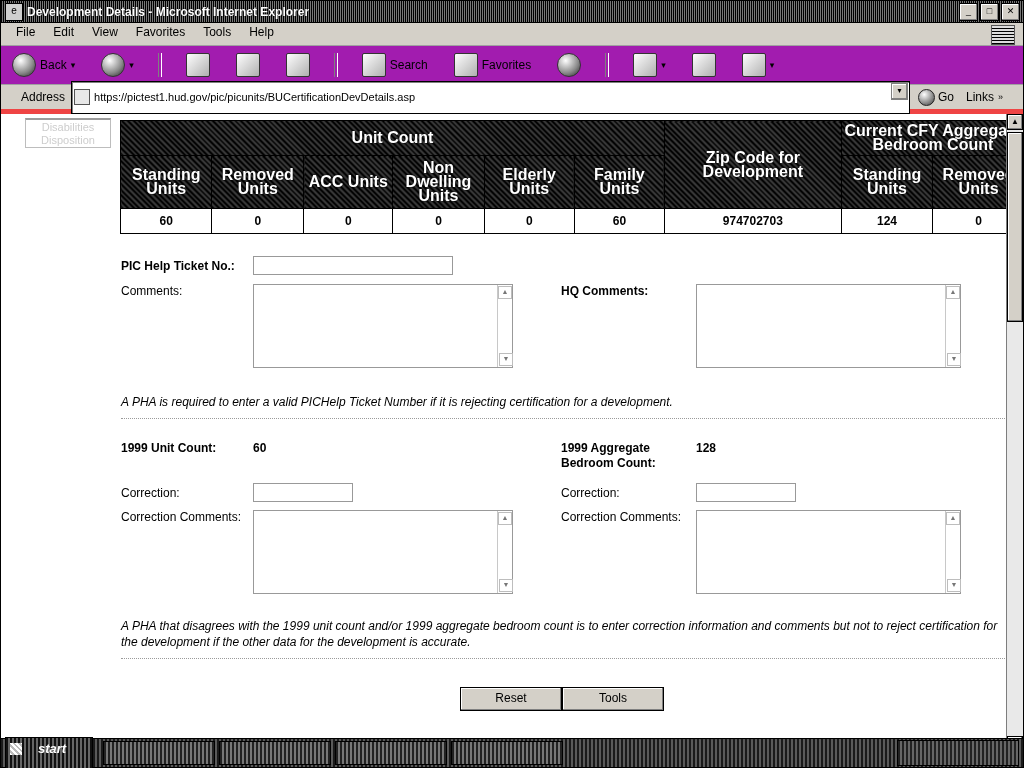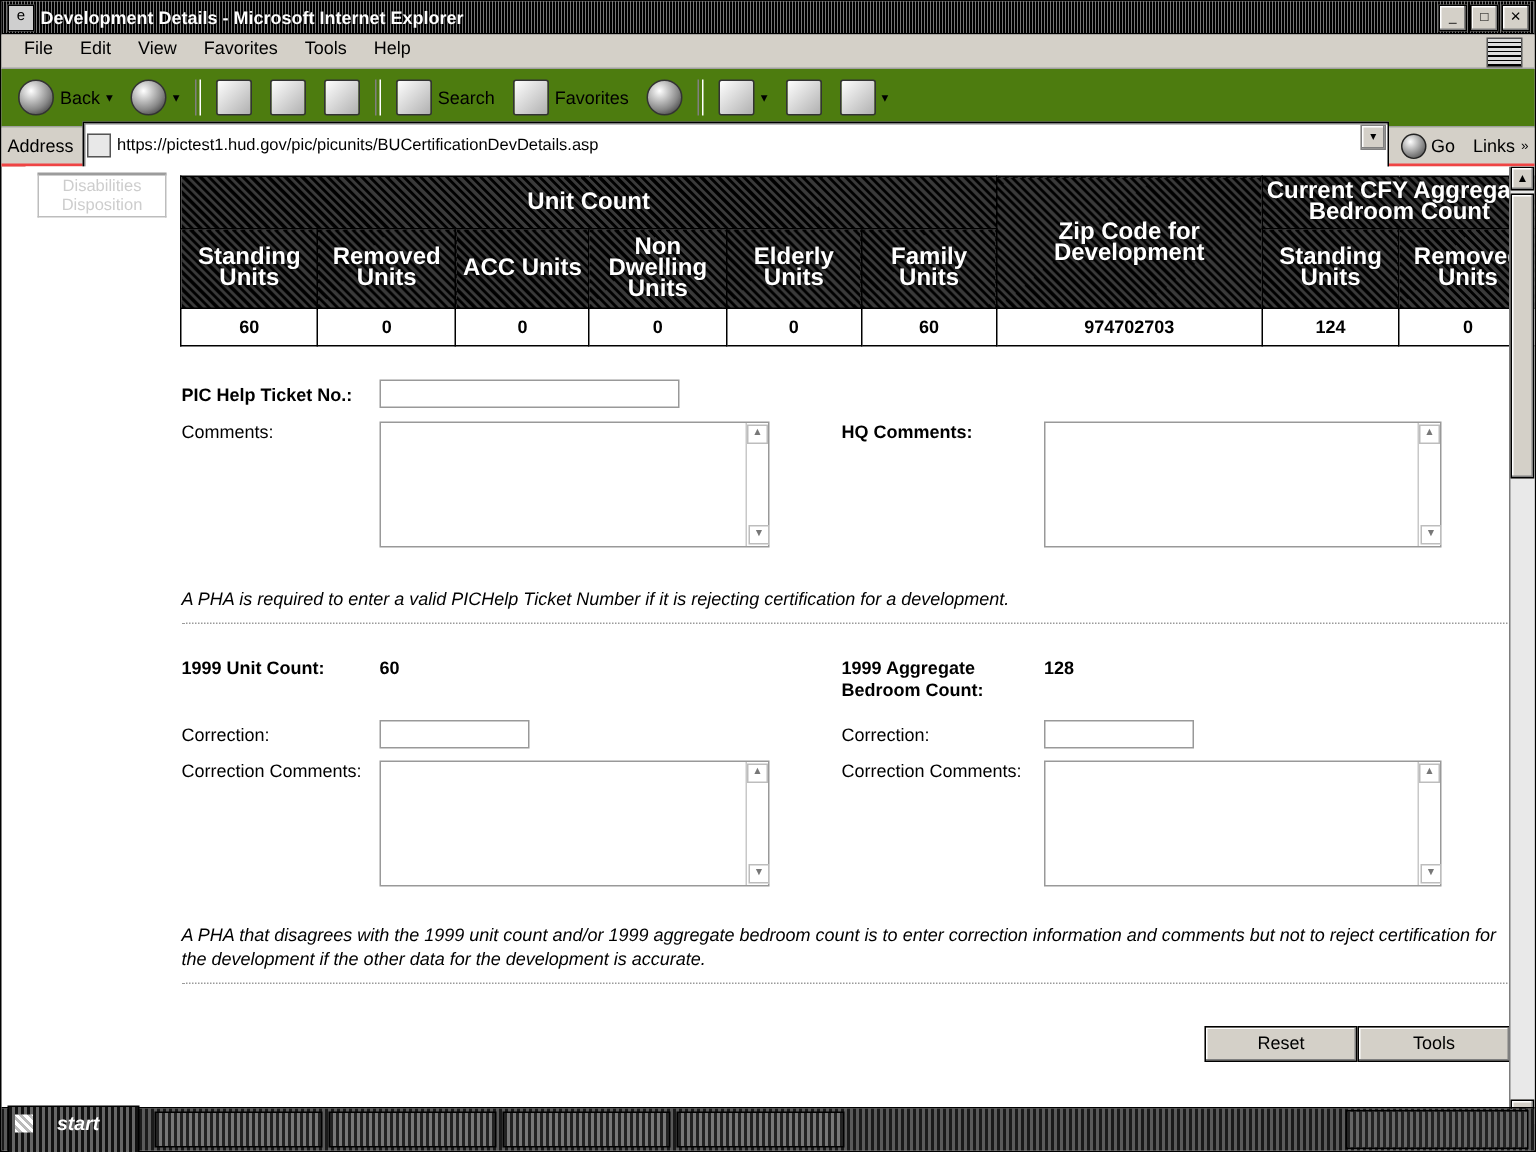--- a/index.html
+++ b/index.html
@@ -84,26 +84,26 @@
     top: 2px;
     width: 22px;
     height: 18px;
     background: repeating-linear-gradient(0deg,#000 0 1px,#ddd 1px 3px);
     border: 1px solid #555;
   }
 
   
   .toolbar {
     height: 38px;
-    background: #4d7c0f;
+    background: #a21caf;
     display: flex;
     align-items: center;
     padding-left: 6px;
     border-bottom: 1px solid #a0a0a0;
-    gap: 2px;
+    gap: 16px;
     font-size: 12px;
   }
   .tb-btn {
     display: flex;
     align-items: center;
     gap: 4px;
     padding: 3px 5px;
     height: 28px;
     box-sizing: border-box;
   }
@@ -125,22 +125,22 @@
     margin: 0 3px;
   }
   .tb-caret { font-size: 9px; }
 
   
   .addressbar {
     height: 24px;
     background: #d4d0c8;
     display: flex;
     align-items: center;
-    padding: 0 4px;
-    border-bottom: 2px solid #ef4444;
+    padding: 0 20px;
+    border-bottom: 5px solid #ef4444;
     font-size: 12px;
     gap: 4px;
   }
   .addr-label { color: #000; padding-right: 2px; }
   .addr-field {
     flex: 1;
     height: 33px;
     background: #fff;
     border: 1px solid #000;
     box-shadow: inset 1px 1px 0 #808080;
@@ -596,21 +596,21 @@
                 <div class="ar">▲</div>
                 <div class="ar down">▼</div>
               </div>
             </div>
           </div>
         </div>
 
         <div class="note" style="margin-top:24px;padding-right:24px">A PHA that disagrees with the 1999 unit count and/or 1999 aggregate bedroom count is to enter correction information and comments but not to reject certification for the development if the other data for the development is accurate.</div>
         <div class="hr"></div>
 
-        <div style="display:flex;justify-content:flex-end;padding-right:18px;margin-top:28px">
+        <div style="display:flex;justify-content:center;padding-right:18px;margin-top:28px">
           <div class="btn">Reset</div>
           <div class="btn">Tools</div>
         </div>
 
       </div>
     </div>
 
     <div class="vscroll">
       <div class="btn-arrow">▲</div>
       <div class="thumb"></div>

